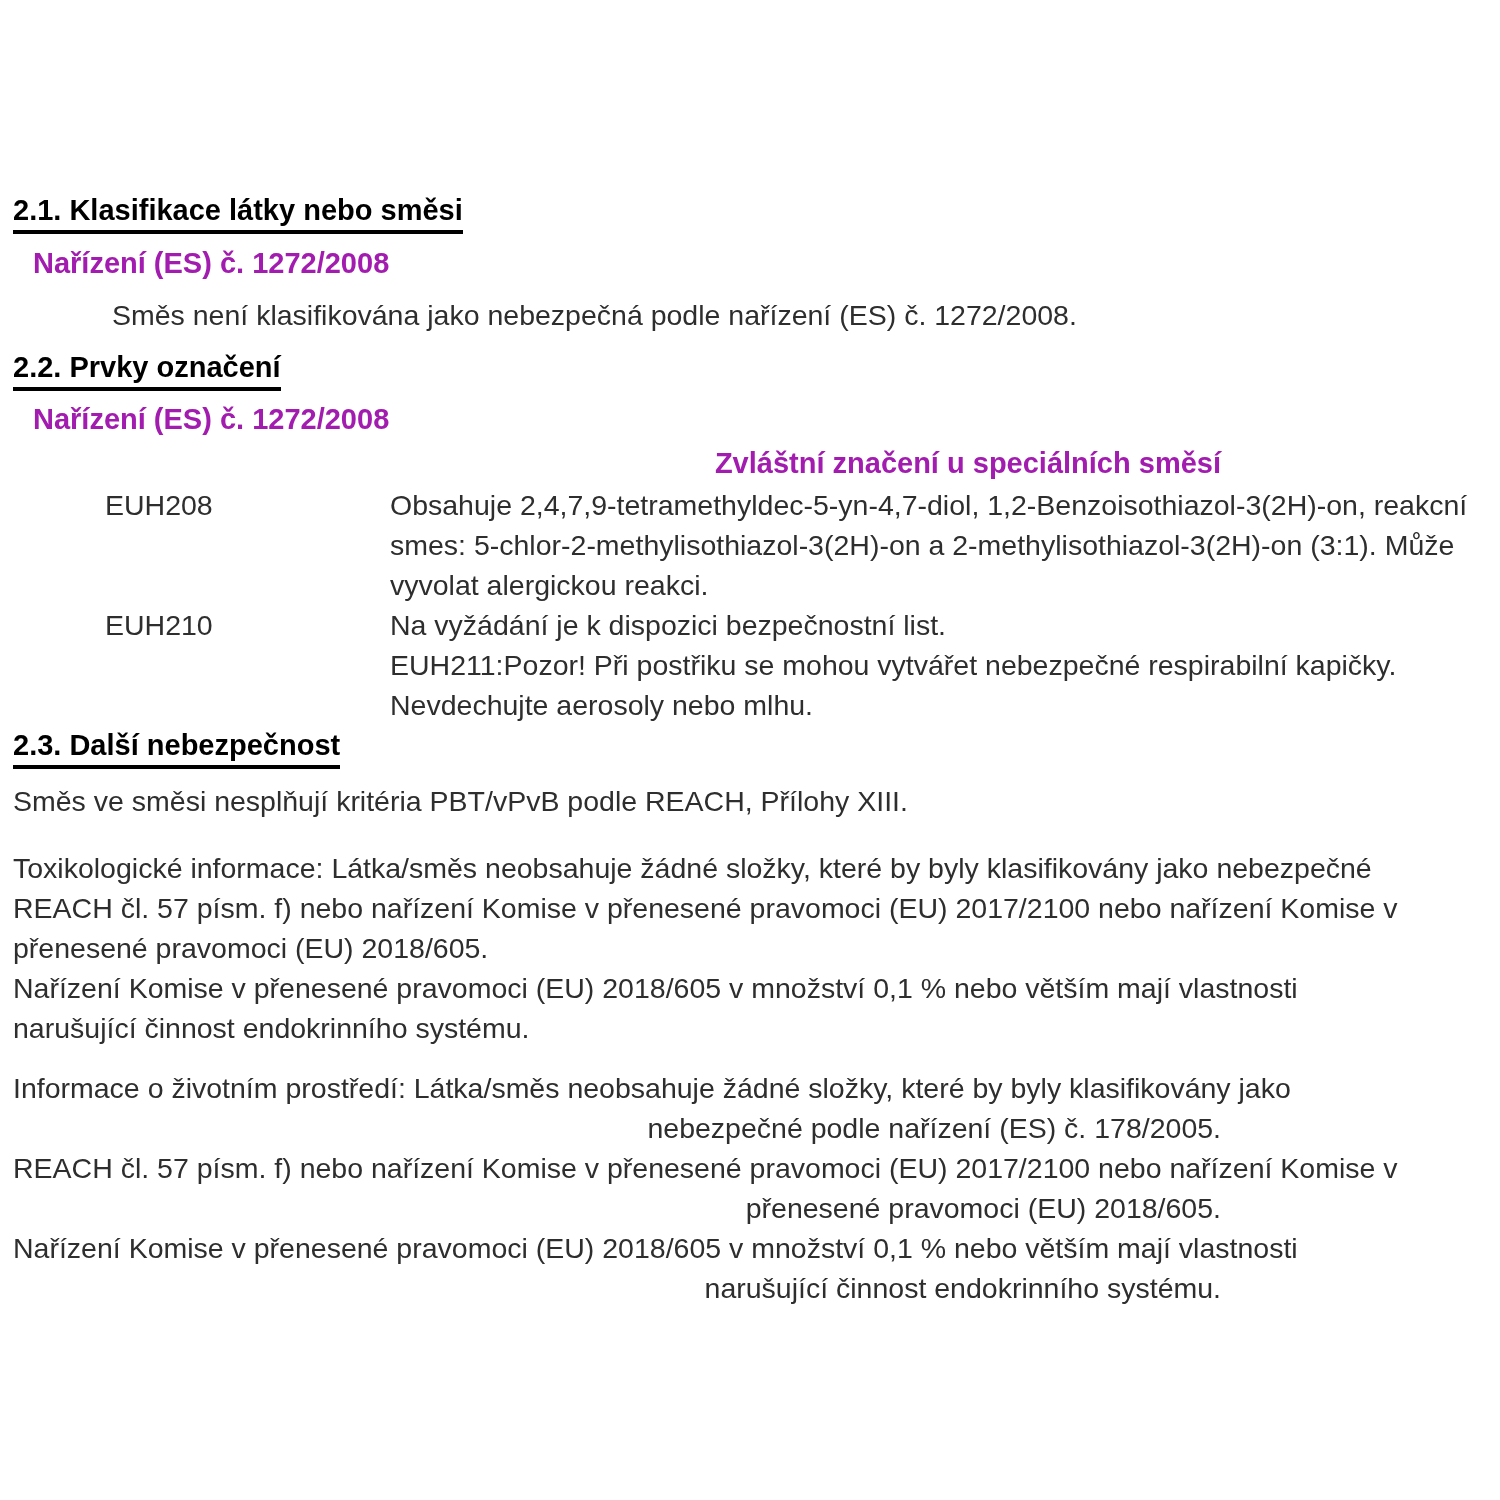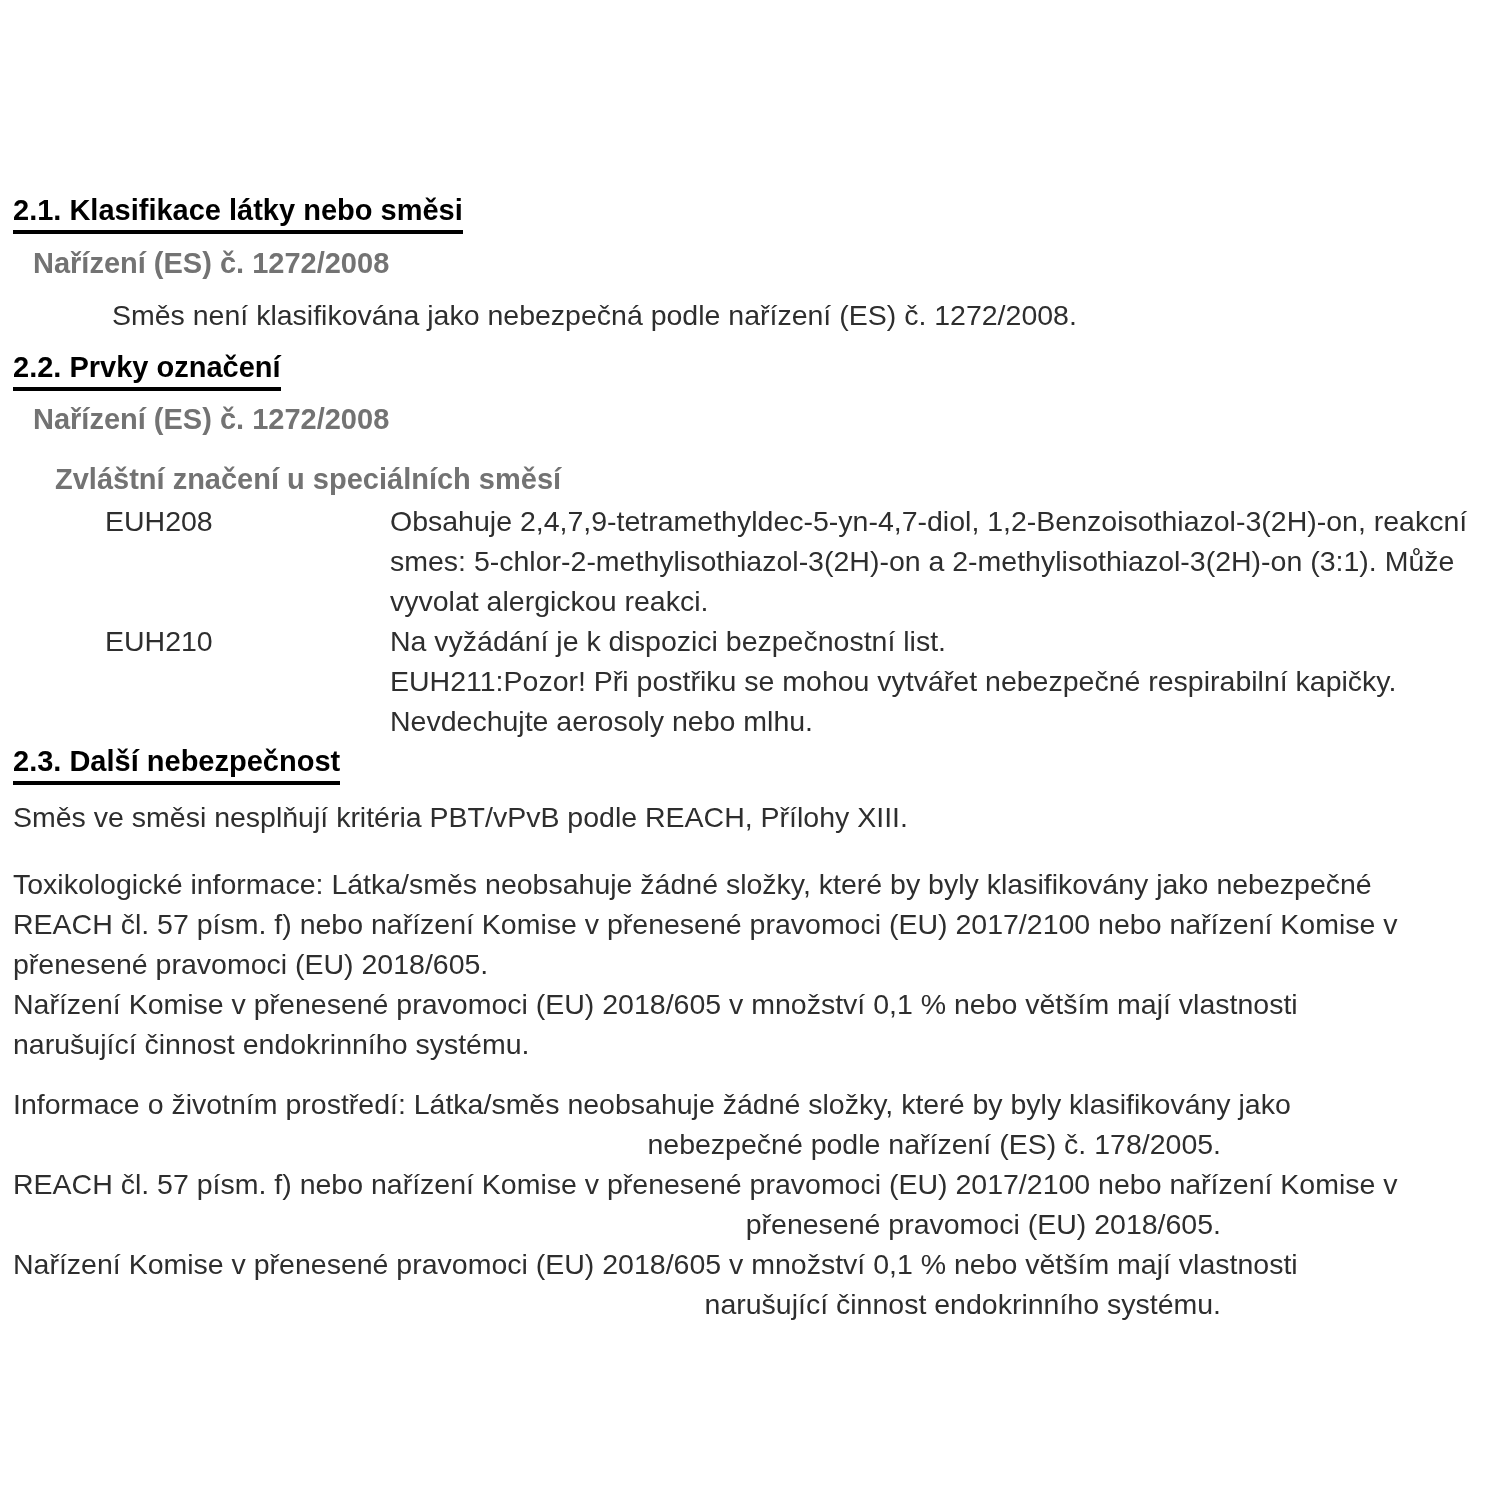--- a/index.html
+++ b/index.html
@@ -33,21 +33,21 @@
   .sec-h .hu {
     border-bottom: 4px solid #000000;
     padding-bottom: 3px;
     display: inline-block;
     line-height: 33px;
   }
   .sub-h {
     margin: 0;
     font-size: 29px;
     font-weight: bold;
-    color: #737373;
+    color: #a21caf;
     line-height: 40px;
     padding-left: 20px;
     white-space: nowrap;
   }
   .sub-h2 {
     padding-left: 42px;
   }
   .statement {
     margin: 12px;
     padding-left: 87px;
@@ -71,21 +71,21 @@
   }
   .tline {
     white-space: nowrap;
   }
   .para {
     margin: 0;
   }
   .m-top-9  { margin-top: 9px; }
   .m-top-2  { margin-top: 2px; }
   .m-top-8  { margin-top: 8px; }
-  .m-top-4  { margin-top: 20px; }
+  .m-top-4  { margin-top: 4px; text-align: right; }
   .m-top-12 { margin-top: 12px; }
   .m-top-27 { margin-top: 27px; }
   .m-top-20 { margin-top: 20px; text-align: right; }
 </style>
 </head>
 <body>
 
 <main class="page">
 
   <h1 class="sec-h">

